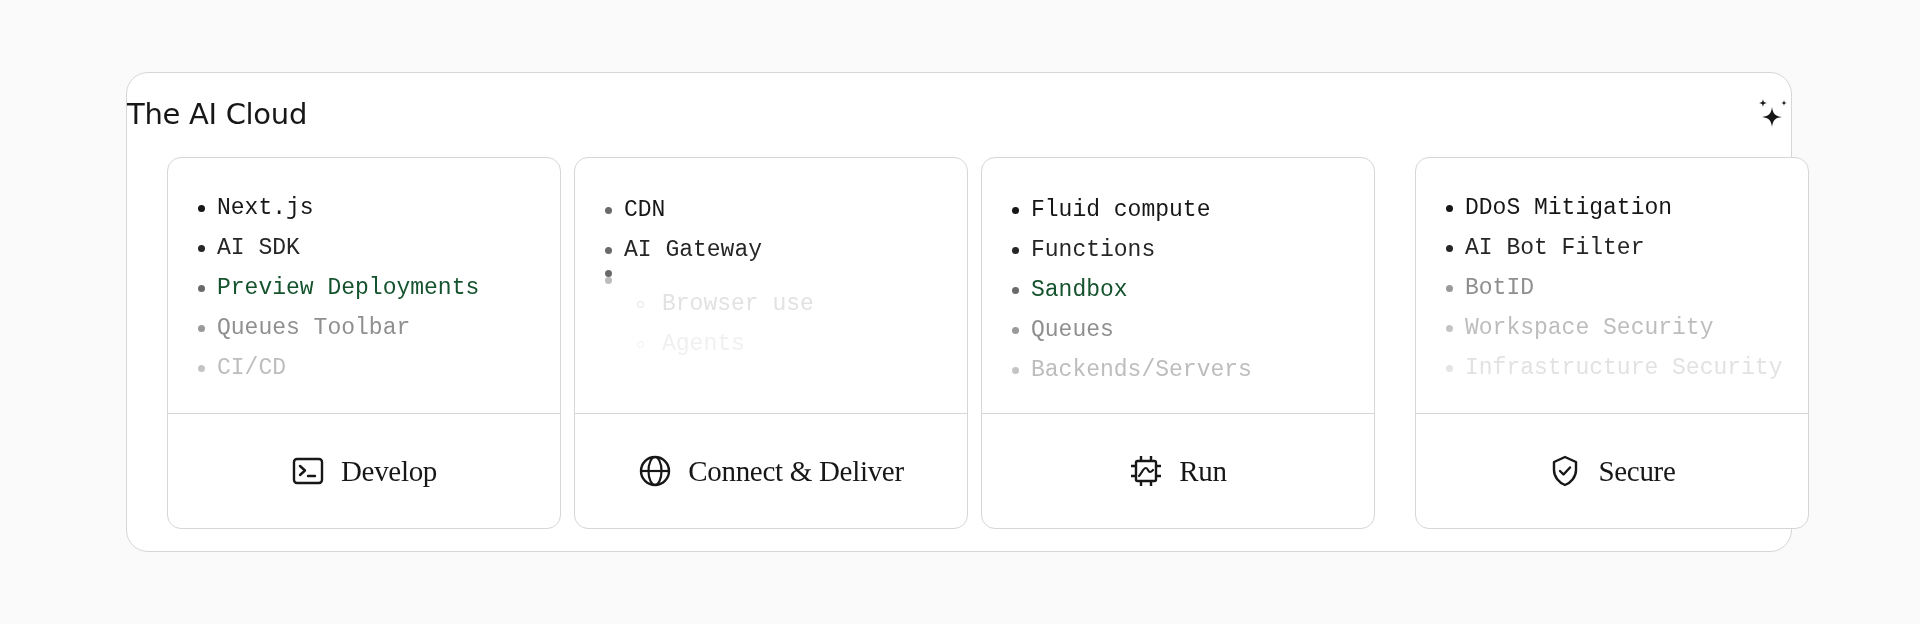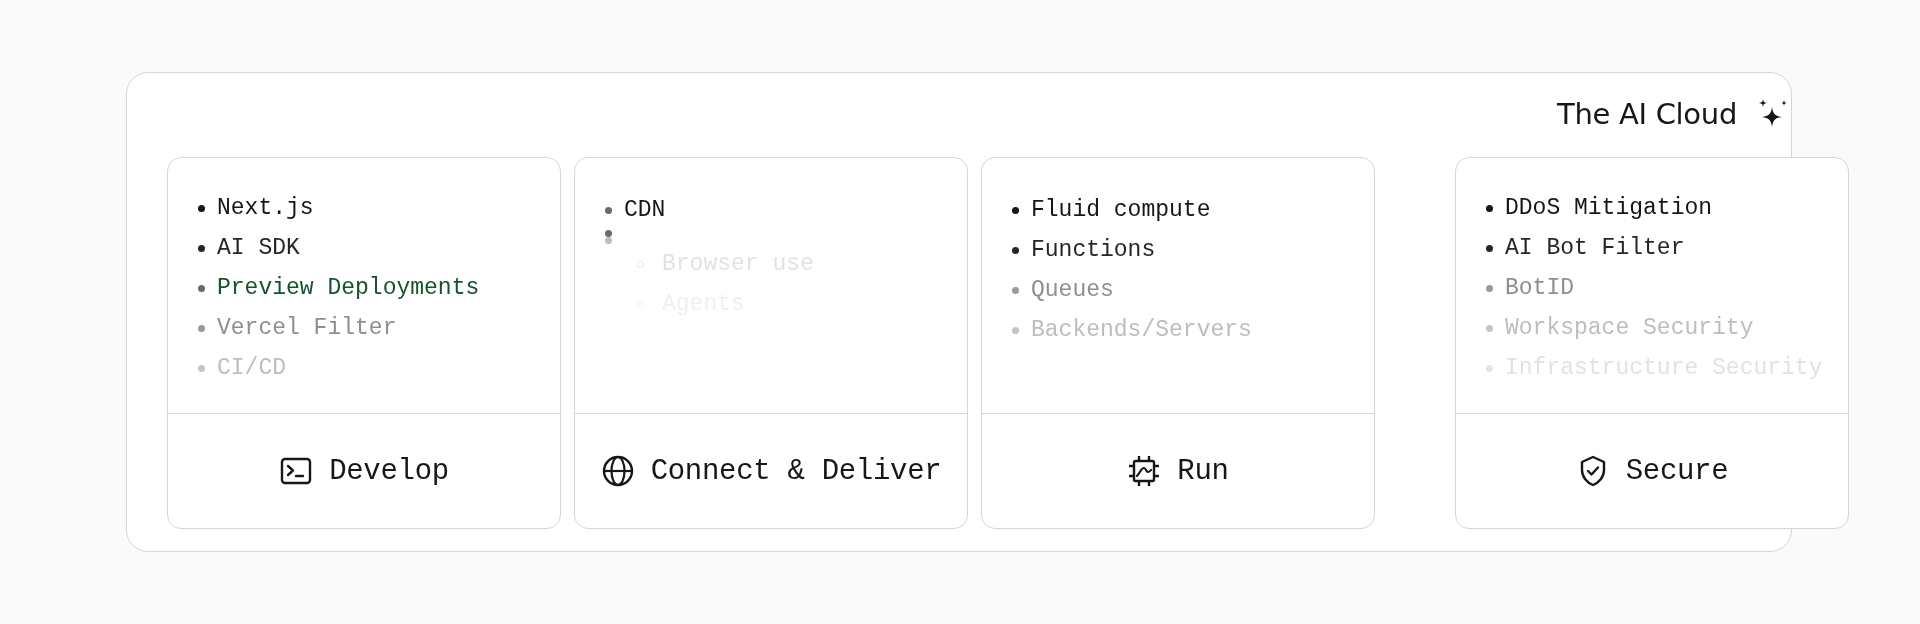--- a/index.html
+++ b/index.html
@@ -15,21 +15,21 @@
     left: 126px; top: 72px;
     width: 1666px; height: 480px;
     box-sizing: border-box;
     border: 1.5px solid #d6d6d6;
     border-radius: 22px;
     background: #ffffff;
   }
   .title-row {
     position: absolute;
     left: 0; right: 0; top: 22px;
-    display: flex; justify-content: flex-end; align-items: center;
+    display: flex; justify-content: space-between; align-items: center;
     gap: 16px;
   }
   .title {
     font-family: "DejaVu Sans", sans-serif;
     font-size: 29px;
     color: #171717;
     letter-spacing: -0.3px;
   }
   .sparkle { width: 38px; height: 38px; display: inline-block; }
   .card {
@@ -60,21 +60,21 @@
     display: inline-block; width: 7px; height: 7px; border-radius: 50%;
     margin-right: 12px; flex: none;
   }
   .card li.sub { padding-left: 32px; gap: 6px; }
   .card li.sub .dot { background: transparent !important; border: 1.5px solid currentColor; width: 5px; height: 5px; }
   .card .footer {
     position: absolute; left: 0; right: 0; top: 256px; bottom: 0;
     display: flex; align-items: center; justify-content: center; gap: 16px;
   }
   .card .footer .label {
-    font-family: Liberation Mono, monospace;
+    font-family: Liberation Serif, serif;
     font-size: 29px; color: #171717; letter-spacing: -0.3px;
   }
   .card .footer svg { width: 34px; height: 34px; }
   .t0 { color: #171717; } .t0 .dot { background: #171717; }
   .t1 { color: #262626; } .t1 .dot { background: #262626; }
   .t2 { color: #14532d; } .t2 .dot { background: #6a6a6a; }
   .t3 { color: #8f8f8f; } .t3 .dot { background: #9a9a9a; }
   .t4 { color: #bdbdbd; } .t4 .dot { background: #c4c4c4; }
   .t5 { color: #e2e2e2; } .t5 .dot { background: #e4e4e4; }
   .t6 { color: #f0f0f0; } .t6 .dot { background: #f0f0f0; }
@@ -104,21 +104,21 @@
         <li class="t1">
             <span class="dot"></span>
             <span>AI SDK</span>
           </li>
         <li class="t2">
             <span class="dot"></span>
             <span>Preview Deployments</span>
           </li>
         <li class="t3">
             <span class="dot"></span>
-            <span>Vercel Filter</span>
+            <span>Queues Toolbar</span>
           </li>
         <li class="t4">
             <span class="dot"></span>
             <span>CI/CD</span>
           </li>
       </ul>
     </div>
     <div class="footer">
       <svg viewBox="0 0 34 34">
         <rect x="3" y="5" width="28" height="24" rx="3" fill="none" stroke="#171717" stroke-width="2.4"></rect>
@@ -129,20 +129,24 @@
     </div>
   </div>
 
   <div class="card" style="left:447px;">
     <div class="list-area">
       <ul style="padding-top:32px;">
         <li class="t0">
             <span class="dot" style="background:#6a6a6a"></span>
             <span>CDN</span>
           </li>
+        <li class="t1">
+            <span class="dot" style="background:#6a6a6a"></span>
+            <span>AI Gateway</span>
+          </li>
         <li class="t2">
             <span class="dot"></span>
           </li>
         <li class="t3">
             <span class="dot" style="background:#bdbdbd"></span>
           </li>
         <li class="t5 sub">
             <span class="dot"></span>
             <span>Browser use</span>
           </li>
@@ -166,41 +170,45 @@
     <div class="list-area">
       <ul style="padding-top:32px;text-align:center;">
         <li class="t0">
             <span class="dot"></span>
             <span>Fluid compute</span>
           </li>
         <li class="t1">
             <span class="dot"></span>
             <span>Functions</span>
           </li>
+        <li class="t2">
+            <span class="dot"></span>
+            <span>Sandbox</span>
+          </li>
         <li class="t3">
             <span class="dot"></span>
             <span>Queues</span>
           </li>
         <li class="t4">
             <span class="dot"></span>
             <span>Backends/Servers</span>
           </li>
       </ul>
     </div>
     <div class="footer">
       <svg viewBox="0 0 34 34">
         <rect x="7" y="7" width="20" height="20" rx="1.5" fill="none" stroke="#171717" stroke-width="2.4"></rect>
         <path d="M12 2 V7 M22 2 V7 M12 27 V32 M22 27 V32 M2 12 H7 M2 22 H7 M27 12 H32 M27 22 H32" stroke="#171717" stroke-width="2.4"></path>
         <path d="M10 22 C13 19 14 14 17 14 C19 14 19 18 21 18 C22.5 18 23 17 24 16" fill="none" stroke="#171717" stroke-width="2.2" stroke-linecap="round"></path>
       </svg>
       <span class="label">Run</span>
     </div>
   </div>
 
-  <div class="card" style="left:1328px;text-align:center;">
+  <div class="card" style="left:1288px;text-align:center;">
     <div class="list-area">
       <ul>
         <li class="t0">
             <span class="dot"></span>
             <span>DDoS Mitigation</span>
           </li>
         <li class="t1">
             <span class="dot"></span>
             <span>AI Bot Filter</span>
           </li>

